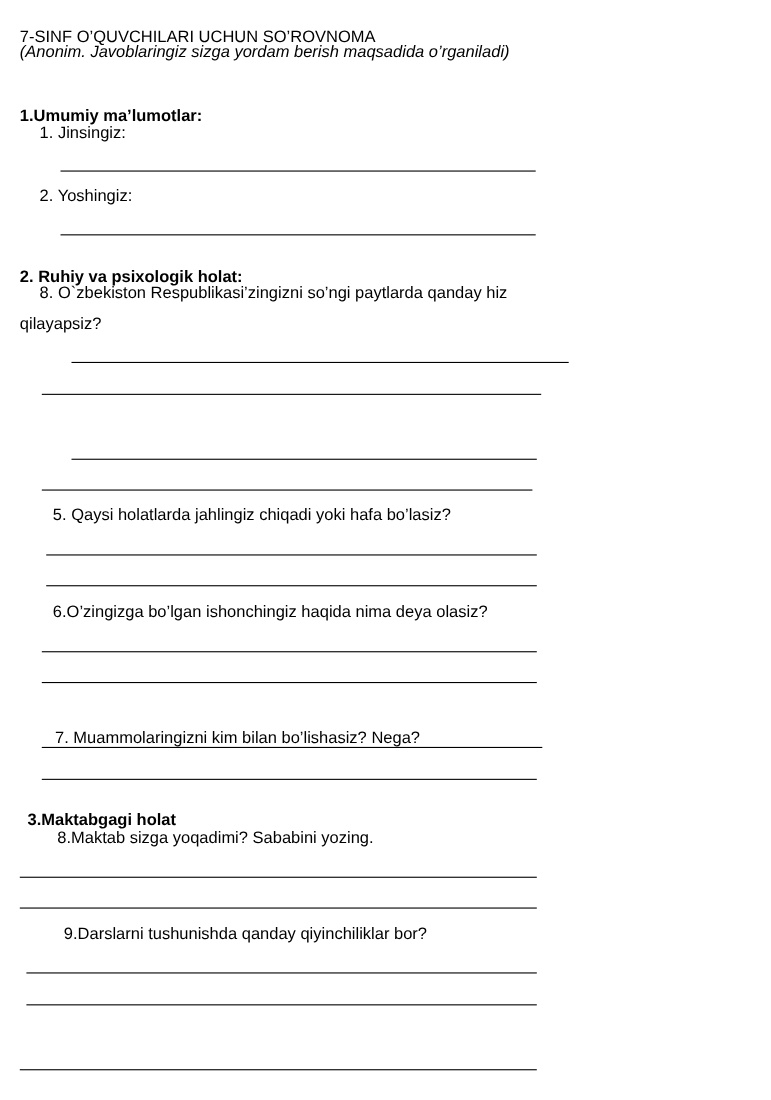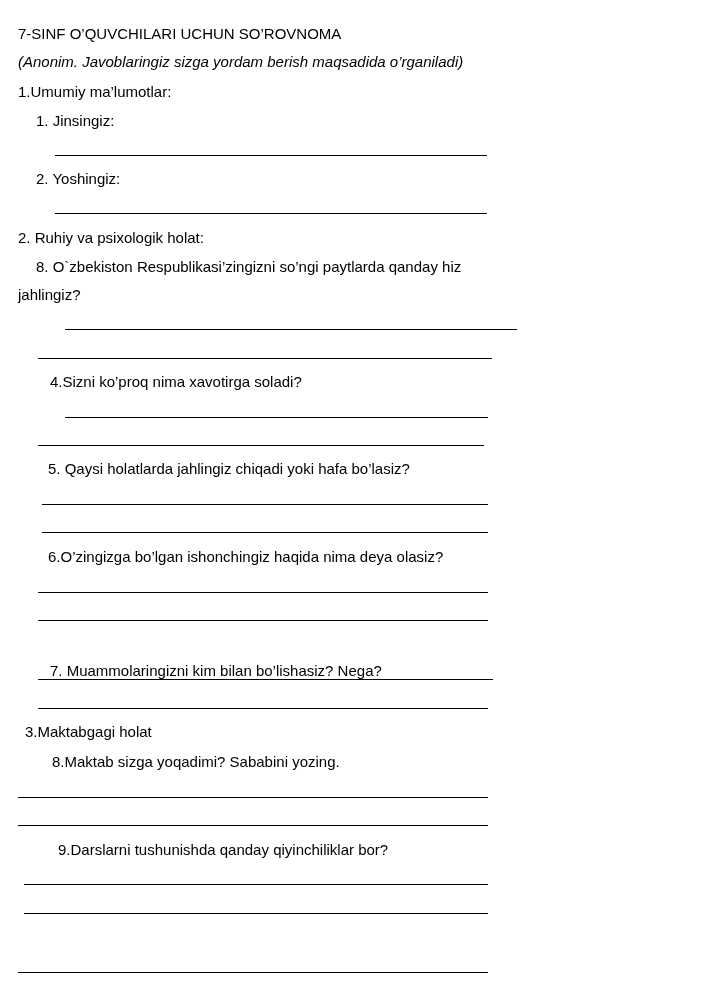--- a/index.html
+++ b/index.html
@@ -22,53 +22,52 @@
     padding: 0;
     box-sizing: border-box;
   }
   .txt {
     position: absolute;
     white-space: nowrap;
     font-size: 15px;
     line-height: 1.0;
     letter-spacing: 0.0px;
   }
-  .bold { font-weight: normal; }
+  .bold { font-weight: bold; margin-top: 14px; }
   .ital { font-style: italic; }
   .rule {
     position: absolute;
     height: 0;
     border-top: 1.6px solid #000000;
   }
 </style>
 </head>
 <body>
 
 <div class="page">
 
   <div class="txt" style="left:18px; top:26px;">7-SINF O’QUVCHILARI UCHUN SO’ROVNOMA</div>
 
-  <div class="txt ital" style="left:18px; top:54px;">(Anonim. Javoblaringiz sizga yordam berish maqsadida o’rganiladi)</div>
+  <div class="txt ital" style="left:18px; top:40px;">(Anonim. Javoblaringiz sizga yordam berish maqsadida o’rganiladi)</div>
 
   <div class="txt bold" style="left:18px; top:84px;">1.Umumiy ma’lumotlar:</div>
 
   <div class="txt" style="left:36px; top:113px;">1. Jinsingiz:</div>
   <div class="rule" style="left:55px; top:155px; width:432px;"></div>
 
   <div class="txt" style="left:36px; top:171px;">2. Yoshingiz:</div>
   <div class="rule" style="left:55px; top:213px; width:432px;"></div>
 
   <div class="txt bold" style="left:18px; top:230px;text-align:center;">2. Ruhiy va psixologik holat:</div>
 
   <div class="txt" style="left:36px; top:259px;">8. O`zbekiston Respublikasi’zingizni so’ngi paytlarda qanday hiz</div>
-  <div class="txt" style="left:18px; top:287px;">jahlingiz?</div>
+  <div class="txt" style="left:18px; top:287px;">qilayapsiz?</div>
   <div class="rule" style="left:65px; top:329px; width:452px;"></div>
   <div class="rule" style="left:38px; top:358px; width:454px;"></div>
 
-  <div class="txt" style="left:50px; top:374px;">4.Sizni ko’proq nima xavotirga soladi?</div>
   <div class="rule" style="left:65px; top:417px; width:423px;"></div>
   <div class="rule" style="left:38px; top:445px; width:446px;"></div>
 
   <div class="txt" style="left:48px; top:461px;">5. Qaysi holatlarda jahlingiz chiqadi yoki hafa bo’lasiz?</div>
   <div class="rule" style="left:42px; top:504px; width:446px;"></div>
   <div class="rule" style="left:42px; top:532px; width:446px;"></div>
 
   <div class="txt" style="left:48px; top:549px;">6.O’zingizga bo’lgan ishonchingiz haqida nima deya olasiz?</div>
   <div class="rule" style="left:38px; top:592px; width:450px;"></div>
   <div class="rule" style="left:38px; top:620px; width:450px;"></div>

